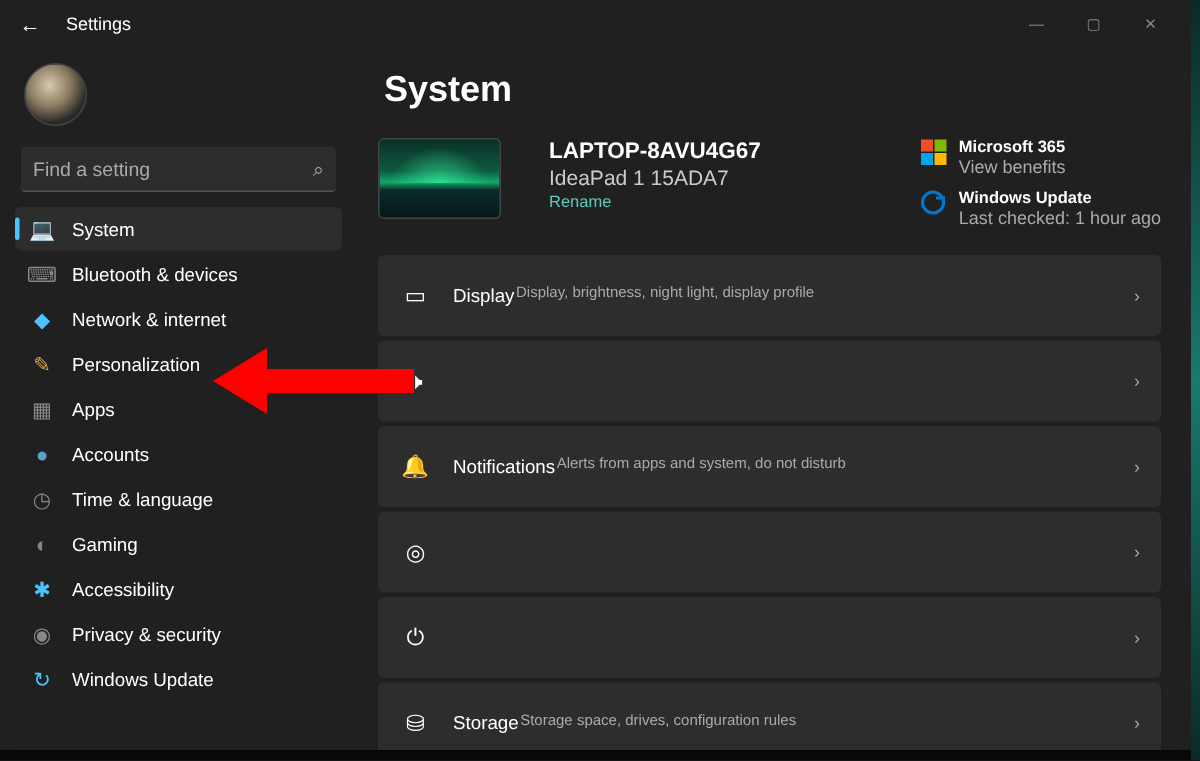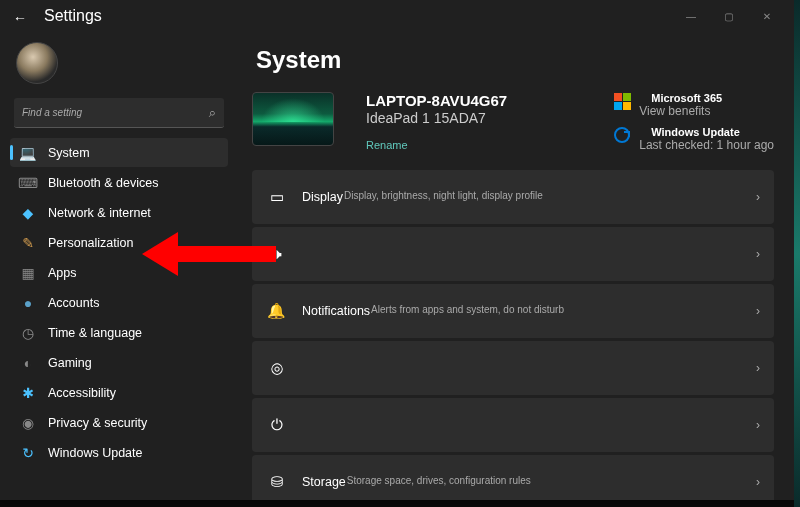--- a/index.html
+++ b/index.html
@@ -1,50 +1,50 @@
 <!DOCTYPE html>
 <html><head>
 <meta charset="utf-8">
 <style>
 * { margin: 0; padding: 0; box-sizing: border-box; font-family: "Segoe UI", -apple-system, sans-serif; }
 body { background: #0a0a0a; width: 800px; height: 507px; overflow: hidden; position: relative; }
 .window { background: #202020; width: 794px; height: 500px; position: absolute; left:0; top:0; box-shadow: 0 0 10px rgba(0,0,0,.5); }
 .titlebar { display:flex; align-items:center; height:32px; padding:0 8px; }
 .back-btn { width:24px; height:24px; color:#fff; background:none; border:none; cursor:pointer; display:flex; align-items:center; justify-content:center; font-size:14px; }
-.title { color:#fff; font-size:16px; margin-left:12px; }
+.title { color:#fff; font-size:12px; margin-left:12px; }
 .win-controls { margin-left:auto; display:flex; gap:0; }
 .win-btn { width:38px; height:28px; background:none; border:none; color:#888; display:flex; align-items:center; justify-content:center; cursor:pointer; font-size:10px; }
 .content-wrap { display:flex; height:calc(100% - 32px); }
 .sidebar { width:232px; padding:4px 4px 4px 10px; overflow:hidden; }
 .profile { display:flex; align-items:center; gap:10px; padding:6px 6px 10px 6px; }
 .avatar { width:42px; height:42px; border-radius:50%; background: radial-gradient(circle at 40% 35%, #d9c9b0 0%, #8a7a5f 40%, #2a2a2a 70%); border:1px solid #444; }
 .search-wrap { display:flex; align-items:center; background:#2d2d2d; border-bottom:1px solid #555; border-radius:3px; height:30px; margin:4px 4px 10px 4px; padding:0 8px; }
-.search-input { flex:1; background:none; border:none; outline:none; color:#ffffff; font-size:10px;font-style:italic; }
+.search-input { flex:1; background:none; border:none; outline:none; color:#ffffff; font-size:13px; }
 .search-input::placeholder { color:#aaa; }
 .search-ico { color:#aaa; font-size:13px; }
 .nav-list { list-style:none; display:flex; flex-direction:column; gap:1px; }
 .nav-item { display:flex; align-items:center; gap:12px; height:29px; padding:0 10px; border-radius:4px; cursor:pointer; position:relative; }
 .nav-item.active { background:#2d2d2d; }
 .nav-item.active::before { content:""; position:absolute; left:0; top:7px; bottom:7px; width:3px; background:#4cc2ff; border-radius:2px; }
 .nav-ico { width:16px; height:16px; display:flex; align-items:center; justify-content:center; font-size:14px; }
 .nav-label { color:#fff; font-size:12.5px; }
 .main { flex:1; padding:10px 20px 0 20px; overflow-y:auto; }
 .page-title { color:#fff; font-size:24px; font-weight:600; margin:4px 0 18px 4px; }
 .device-row { display:flex; gap:32px; margin-bottom:18px; }
 .device-thumb { width:82px; height:54px; border:1px solid #444; border-radius:4px; background:linear-gradient(180deg,#0a3028 0%,#0d5a3f 40%,#14a86a 55%,#0a2a2a 65%,#061818 100%); position:relative; overflow:hidden; }
 .device-thumb::after { content:""; position:absolute; left:10%; right:10%; top:10%; bottom:45%; background:radial-gradient(ellipse at 50% 100%, rgba(60,255,170,.6), transparent 70%); }
 .device-info { display:flex; flex-direction:column; gap:1px; }
 .dev-name { color:#fff; font-size:15px; font-weight:600; }
 .dev-model { color:#ccc; font-size:14px; }
-.rename { color:#60c8bc; font-size:11px; margin-top:12px; cursor:pointer; }
+.rename { color:#60c8bc; font-size:11px; margin-top:2px; cursor:pointer; }
 .promo { margin-left:auto; display:grid; grid-template-columns:auto auto; gap:8px 20px; }
 .promo-item { display:flex; gap:8px; align-items:flex-start; }
 .promo-ico { width:18px; height:18px; display:flex; align-items:center; justify-content:center; font-size:15px; }
 .promo-txt { display:flex; flex-direction:column; }
-.promo-title { color:#fff; font-size:11px; font-weight:600;margin-left:12px; }
+.promo-title { color:#fff; font-size:11px; font-weight:600; }
 .promo-sub { color:#aaa; font-size:12px; }
 .ms-logo { display:grid; grid-template-columns:8px 8px; grid-template-rows:8px 8px; gap:1px; }
 .ms-logo span:nth-child(1){background:#f25022;} .ms-logo span:nth-child(2){background:#7fba00;} .ms-logo span:nth-child(3){background:#00a4ef;} .ms-logo span:nth-child(4){background:#ffb900;}
 .cloud-ico { width:18px; height:12px; background:#0078d4; border-radius:6px; position:relative; top:2px; }
 .cloud-ico::before { content:""; position:absolute; width:10px; height:10px; background:#0078d4; border-radius:50%; top:-4px; left:4px; }
 .update-ico { width:16px; height:16px; border:2px solid #0078d4; border-radius:50%; position:relative; }
 .update-ico::after { content:""; position:absolute; right:-2px; top:2px; width:4px; height:4px; border-top:2px solid #0078d4; border-right:2px solid #0078d4; }
 .settings-list { display:flex; flex-direction:column; gap:3px; }
 .setting-card { background:#2d2d2d; border-radius:4px; height:54px; display:flex; align-items:center; padding:0 14px; cursor:pointer; }
 .card-ico { width:22px; color:#fff; font-size:15px; display:flex; justify-content:center; }

